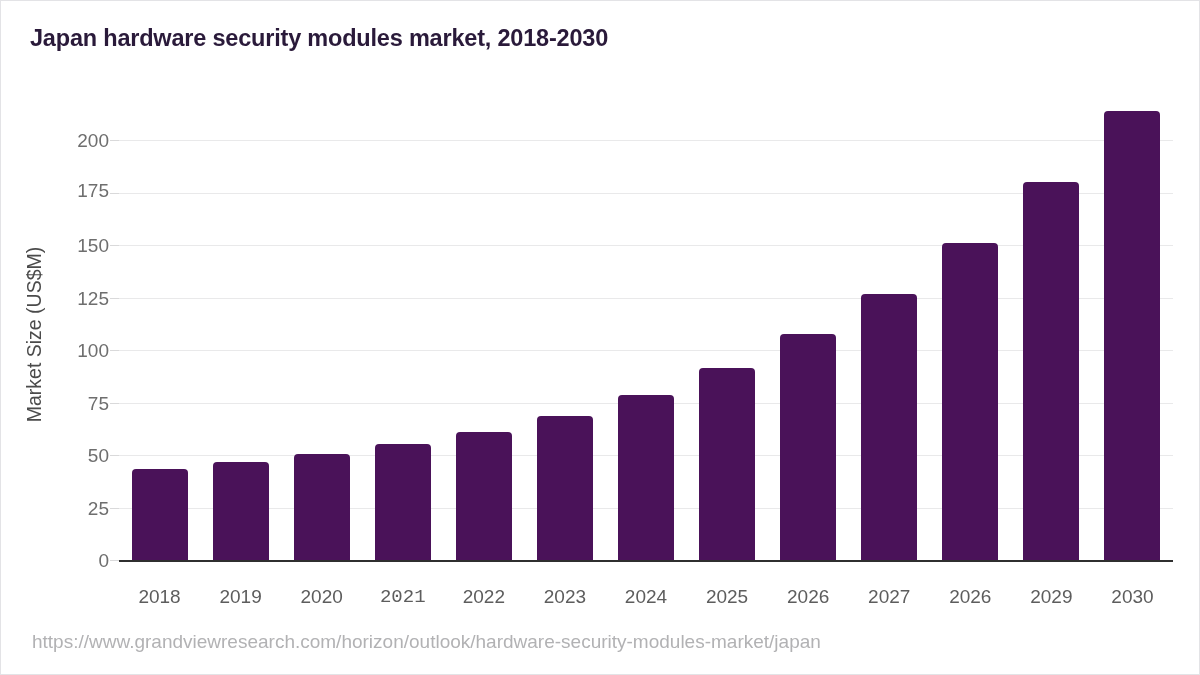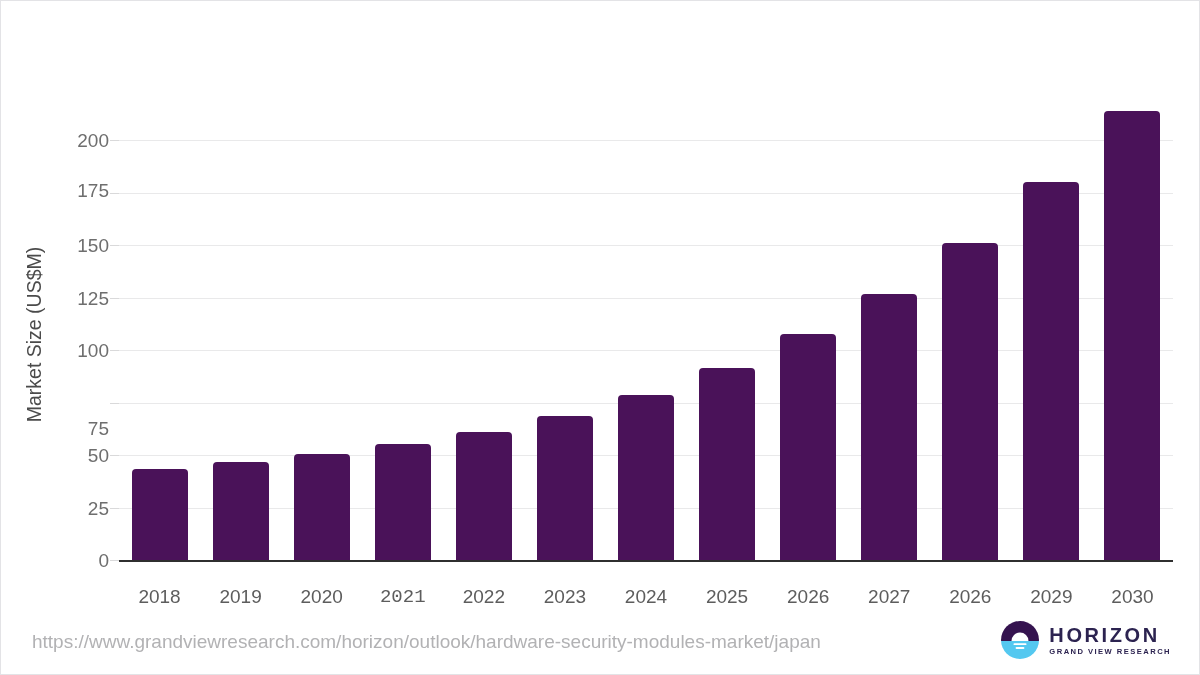--- a/index.html
+++ b/index.html
@@ -172,28 +172,29 @@
     font-weight: bold;
     letter-spacing: 1.45px;
     color: #2c2350;
   }
 </style>
 </head>
 <body>
 
 <div id="card">
 
+  <div id="chart-title">Japan hardware security modules market, 2018-2030</div>
 
   <div id="y-axis-title">Market Size (US$M)</div>
 
   <div id="ytick-labels">
       <div class="ytick-label" style="top: 440px;">0</div>
       <div class="ytick-label" style="top: 387.547px;">25</div>
       <div class="ytick-label" style="top: 335.093px;">50</div>
-      <div class="ytick-label" style="top: 282.64px; margin-top: 25px;">75</div>
+      <div class="ytick-label" style="top: 282.64px;">75</div>
       <div class="ytick-label" style="top: 230.187px;">100</div>
       <div class="ytick-label" style="top: 177.734px;">125</div>
       <div class="ytick-label" style="top: 125.28px;">150</div>
       <div class="ytick-label" style="top: 70px;">175</div>
       <div class="ytick-label" style="top: 20.3738px;">200</div>
     </div>
 
   <div id="plot">
     <div id="gridlines">
         <div class="tick-stub" style="top: 449px;"></div>
@@ -244,34 +245,14 @@
       <div class="xtick-label" style="left: 567.538px; width: 81.0769px;">2025</div>
       <div class="xtick-label" style="left: 648.615px; width: 81.0769px;">2026</div>
       <div class="xtick-label" style="left: 729.692px; width: 81.0769px;">2027</div>
       <div class="xtick-label" style="left: 810.769px; width: 81.0769px;">2026</div>
       <div class="xtick-label" style="left: 891.846px; width: 81.0769px;">2029</div>
       <div class="xtick-label" style="left: 972.923px; width: 81.0769px;">2030</div>
     </div>
 
   <div id="source-url">https://www.grandviewresearch.com/horizon/outlook/hardware-security-modules-market/japan</div>
 
-  <div id="logo">
-    <svg id="logo-mark" viewBox="0 0 40 40">
-      <defs>
-        <clipPath id="circ">
-            <circle cx="20" cy="20" r="19"></circle>
-          </clipPath>
-      </defs>
-      <g clip-path="url(#circ)">
-        <rect x="0" y="0" width="40" height="21" fill="#35134f"></rect>
-        <rect x="0" y="21" width="40" height="19" fill="#54c8f0"></rect>
-        <path d="M 11.5 21 A 8.5 8.5 0 0 1 28.5 21 Z" fill="#ffffff"></path>
-        <rect x="13.5" y="23.2" width="13" height="1.9" rx="0.9" fill="#ffffff"></rect>
-        <rect x="15.6" y="27.0" width="8.8" height="1.9" rx="0.9" fill="#ffffff"></rect>
-      </g>
-    </svg>
-    <div id="logo-text">
-      <div id="logo-word">HORIZON</div>
-      <div id="logo-sub">GRAND VIEW RESEARCH</div>
-    </div>
-  </div>
 
 </div>
 
 </body></html>

